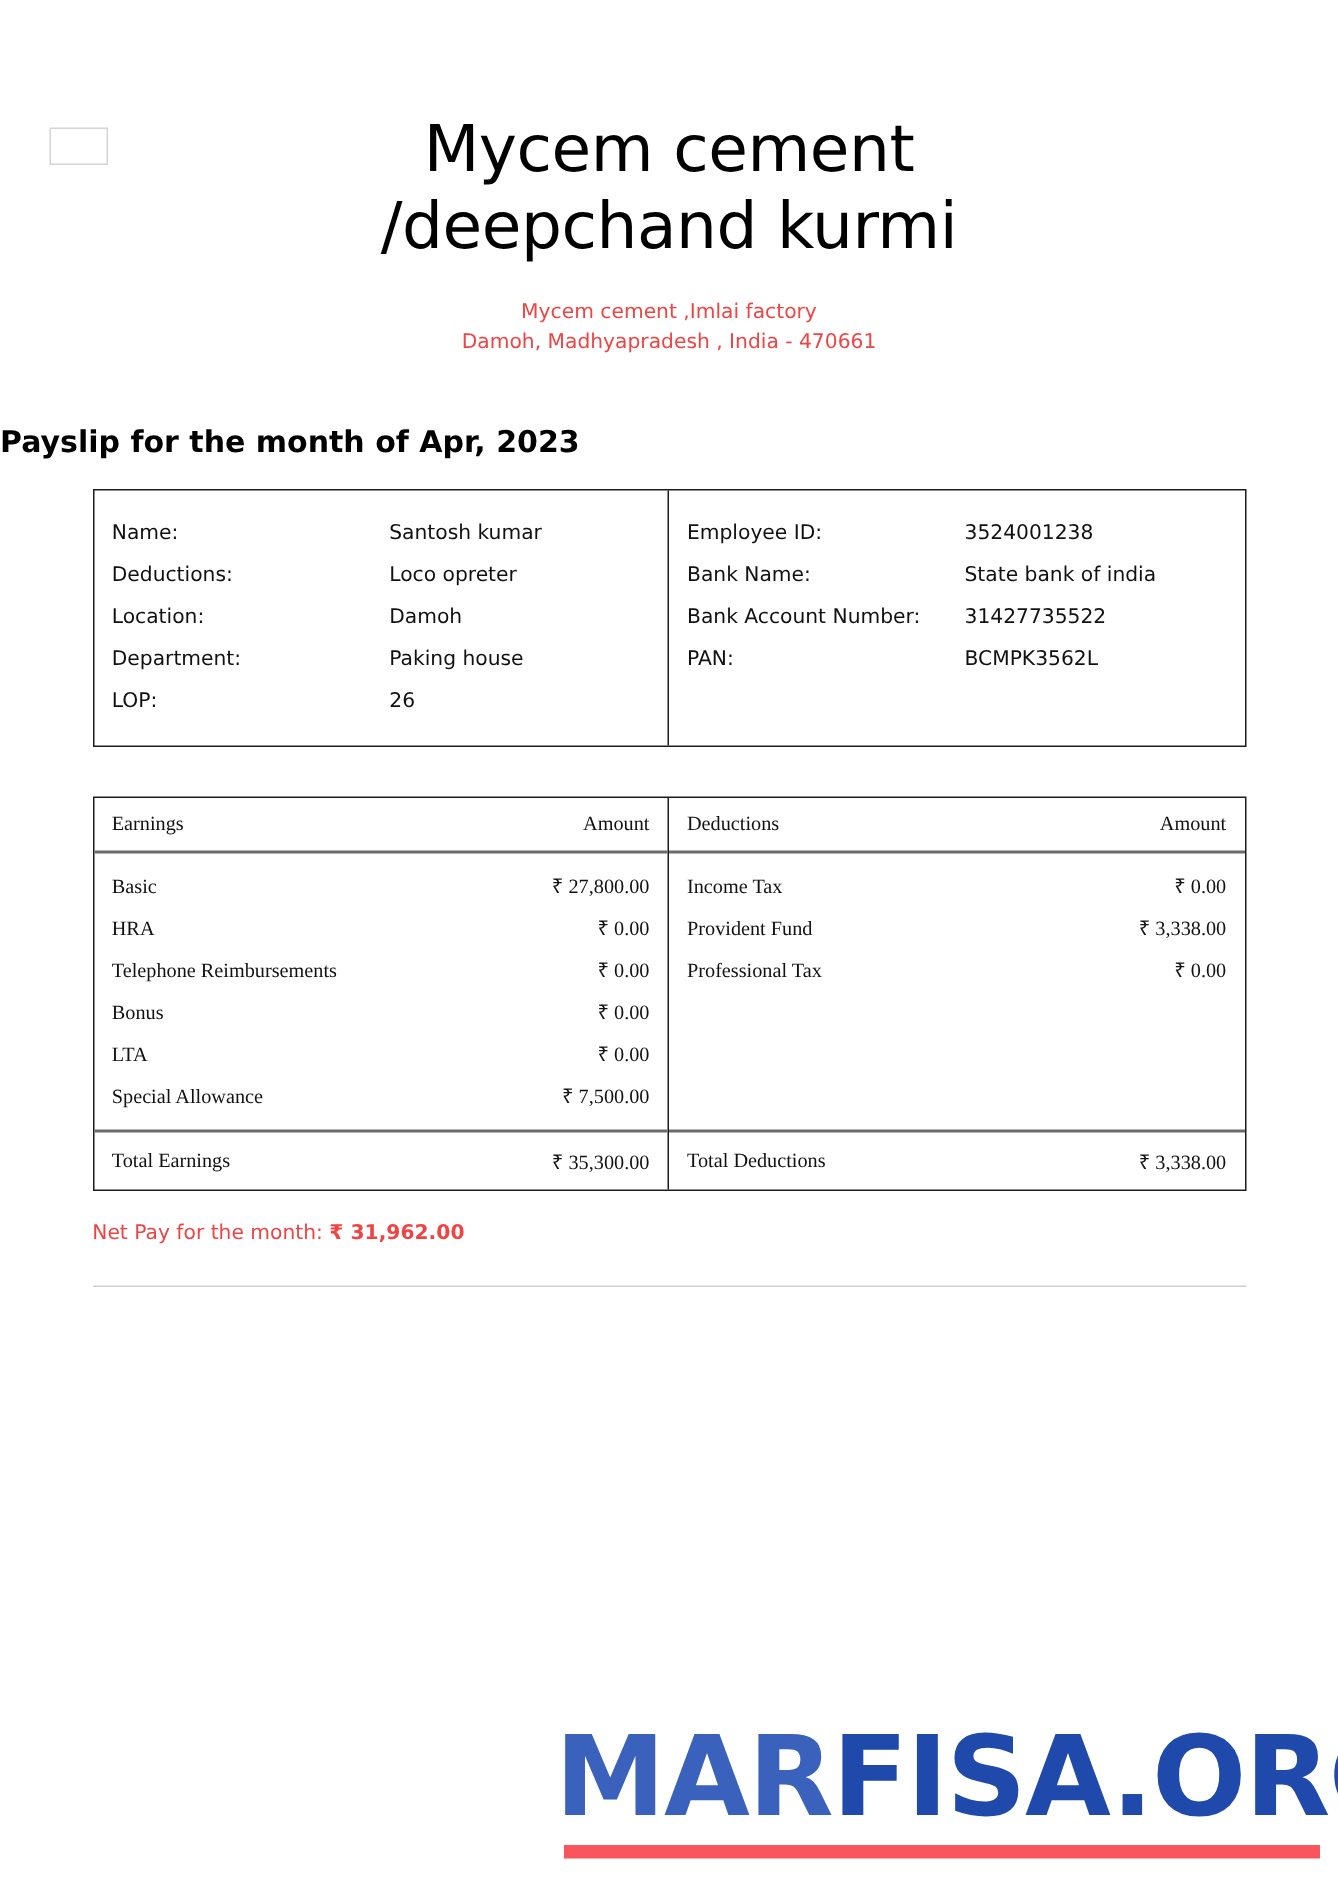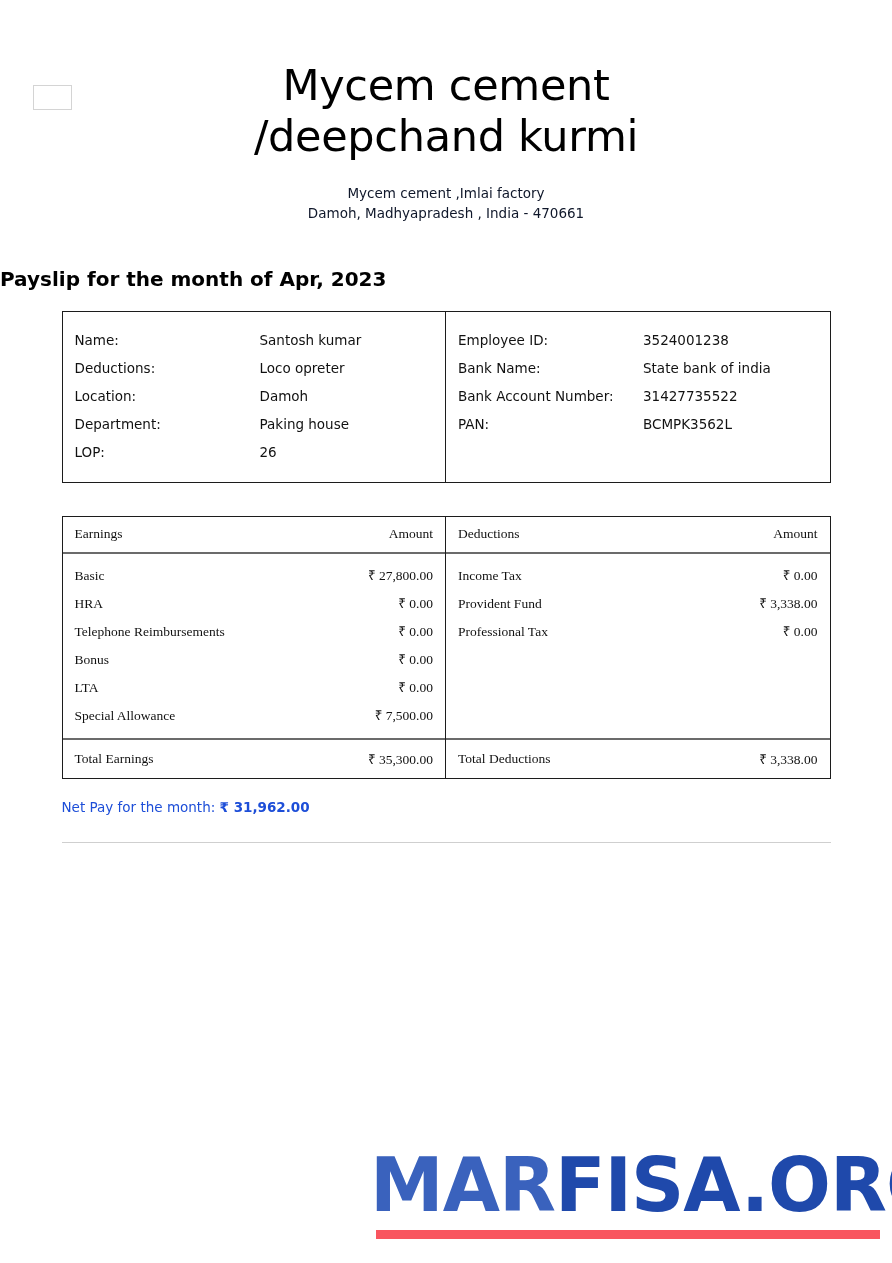--- a/index.html
+++ b/index.html
@@ -24,37 +24,37 @@
     top: 85px;
     width: 39px;
     height: 25px;
     border: 1px solid #d4d4d4;
     background: #ffffff;
   }
 
   
   .company-title {
     margin: 0;
-    padding-top: 60px;
+    padding-top: 75px;
     text-align: center;
     font-size: 43px;
     line-height: 1.18;
     font-weight: 400;
     letter-spacing: -0.3px;
     color: #000000;
   }
   .company-title .line2 { display: block; }
 
   .company-address {
     margin: 0;
     padding-top: 23px;
     text-align: center;
     font-size: 13.5px;
     line-height: 1.42;
-    color: #0f172a;
+    color: #ef4444;
   }
   .company-address span { display: block; }
 
   .payslip-heading {
     margin: 0;
     padding-top: 44px;
     text-align: left;
     font-size: 20px;
     font-weight: bold;
     color: #000000;
@@ -126,21 +126,21 @@
     border-top: 2px solid #6b6b6b;
   }
 
   .amt-name { text-align: left; }
   .amt-value { text-align: left; white-space: nowrap; }
 
   
   .netpay {
     margin-top: 20px;
     font-size: 13.5px;
-    color: #1d4ed8;
+    color: #ef4444;
   }
   .netpay b { font-weight: bold; }
 
   .footer-rule {
     margin-top: 27px;
     border: 0;
     border-top: 1px solid #cfcfcf;
   }
   .footer-note {
     margin: 0;

